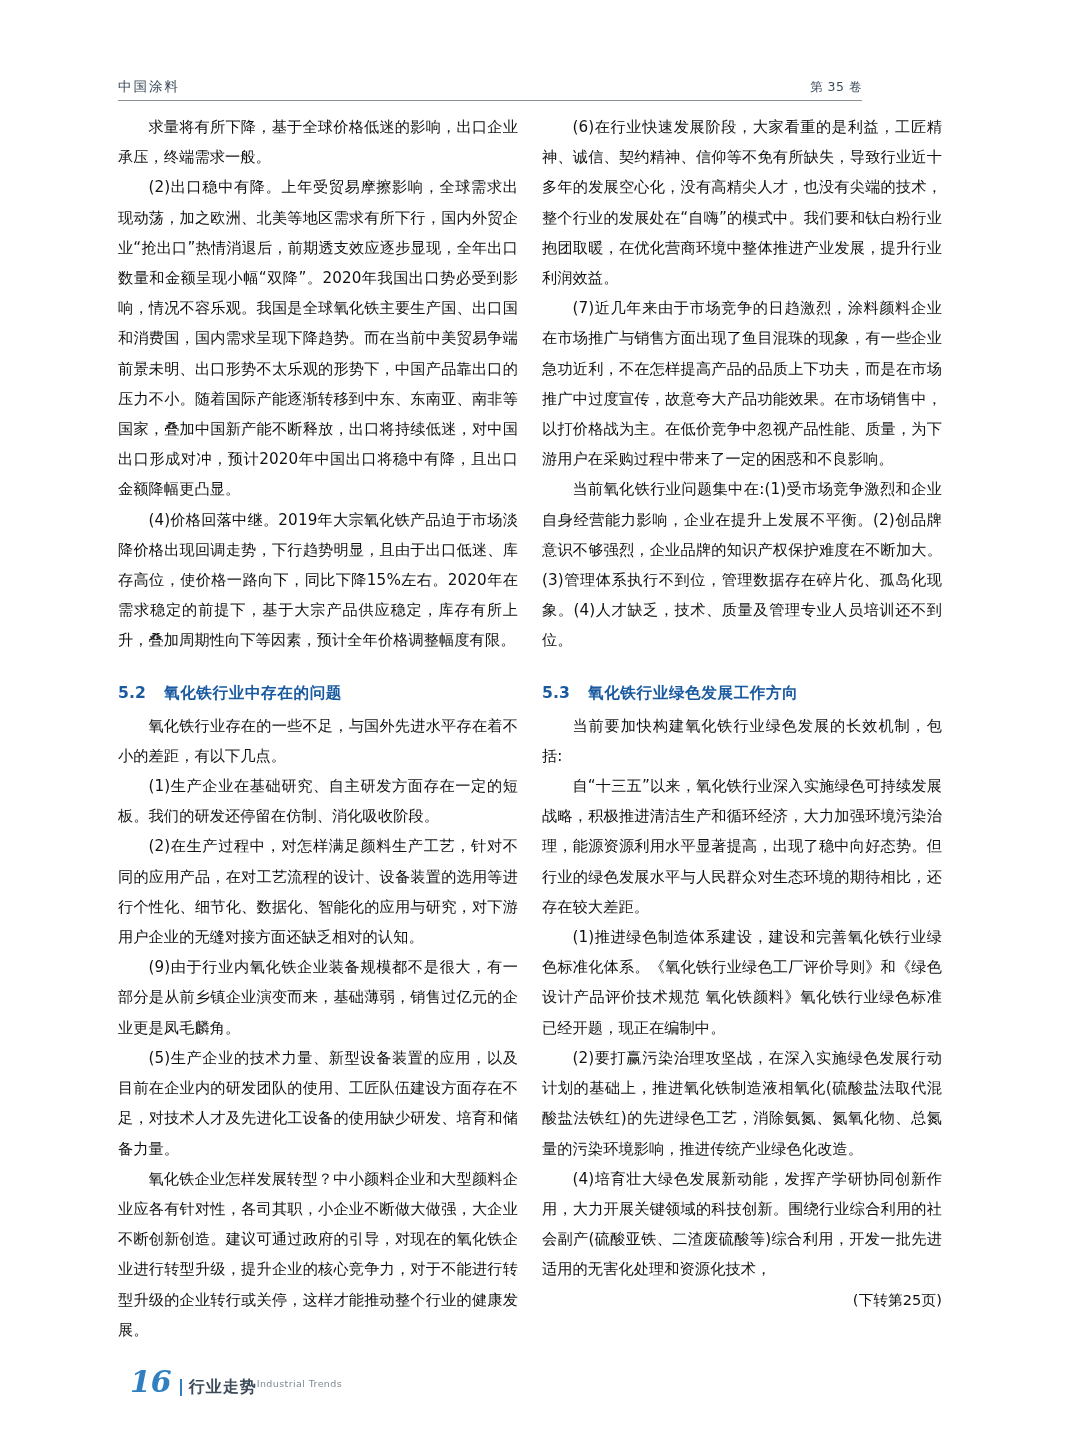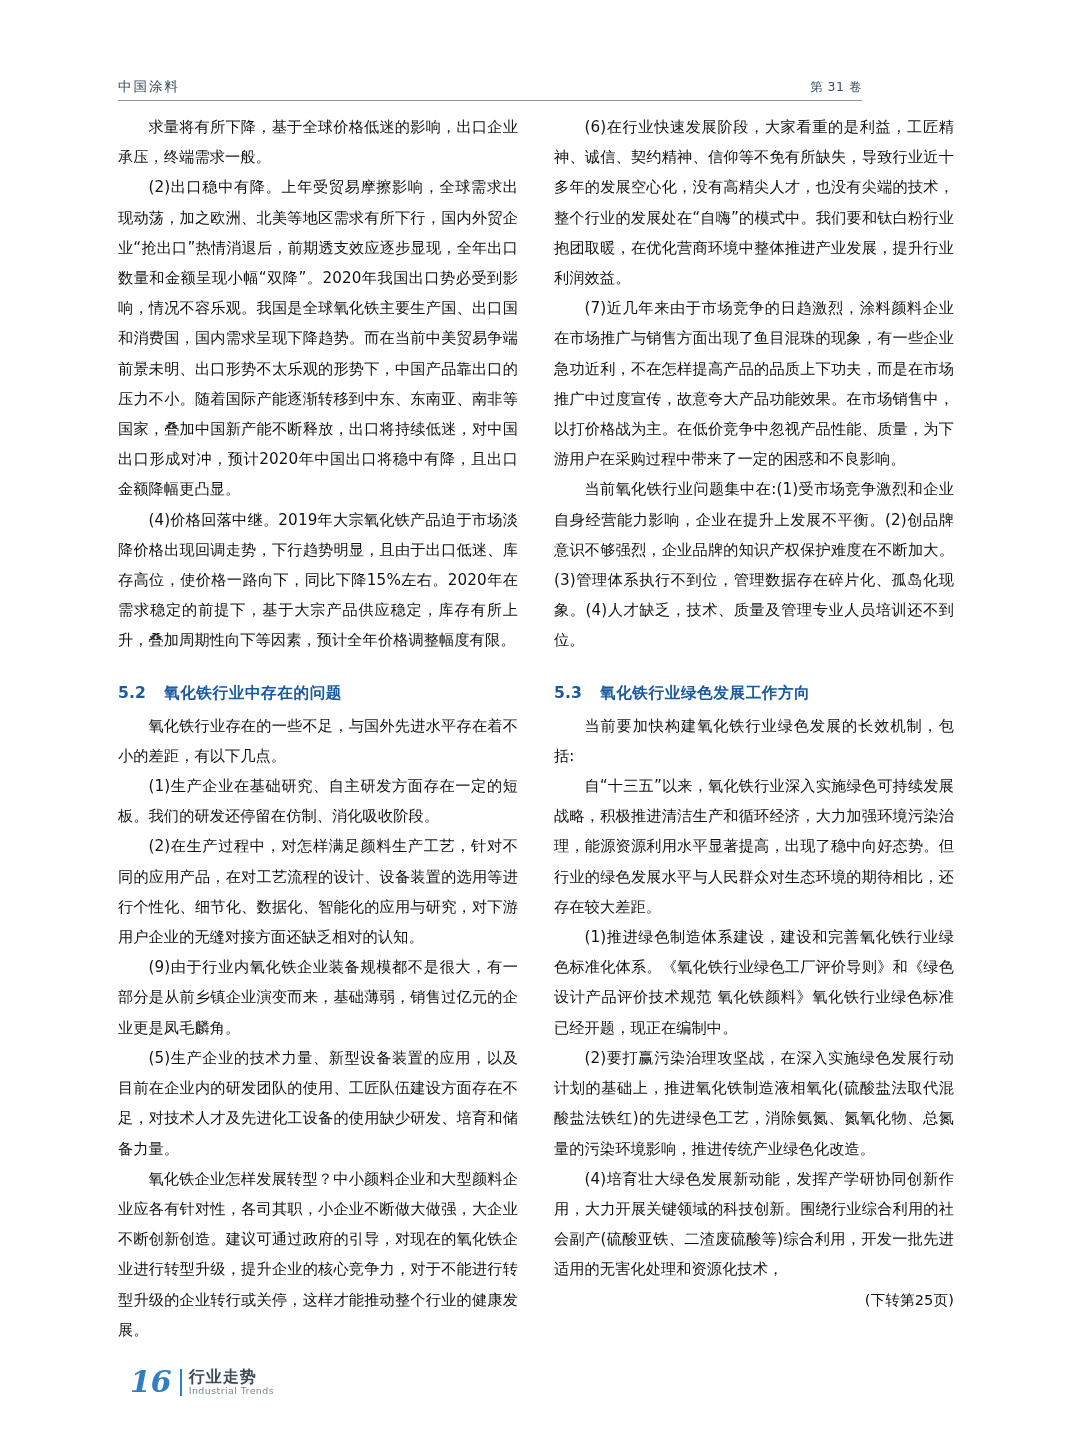--- a/index.html
+++ b/index.html
@@ -43,21 +43,21 @@
   }
 
   
   .columns {
     position: absolute;
     top: 112px;
     left: 118px;
     width: 836px;
     height: 1185px;
     display: flex;
-    gap: 36px;
+    gap: 24px;
   }
   .col {
     width: 400px;
     font-size: 15.2px;
     line-height: 30.2px;
     color: #111111;
     text-align: justify;
     text-justify: inter-ideograph;
     letter-spacing: 0.1px;
   }
@@ -105,21 +105,21 @@
     font-size: 30px;
     color: #2f7fc1;
     font-style: italic;
     font-weight: bold;
     line-height: 28px;
     font-family: "DejaVu Serif", serif;
     margin-left: 12px;
   }
   .footer .ftxt {
     display: flex;
-    flex-direction: column;
+    flex-direction: row;
     line-height: 1.05;
     border-left: 2px solid #2f7fc1;
     padding-left: 7px;
   }
   .footer .fcn {
     font-size: 16px;
     color: #3c4a58;
     letter-spacing: 1px;
     font-weight: bold;
   }
@@ -129,21 +129,21 @@
     letter-spacing: 0.4px;
   }
 </style>
 </head>
 <body>
 
 <div class="page">
 
   <div class="header">
     <span class="hd-left">中国涂料</span>
-    <span class="hd-right">第 31 卷</span>
+    <span class="hd-right">第 35 卷</span>
   </div>
 
   <div class="columns">
 
     <div class="col">
       <p>求量将有所下降，基于全球价格低迷的影响，出口企业承压，终端需求一般。</p>
       <p>(2)出口稳中有降。上年受贸易摩擦影响，全球需求出现动荡，加之欧洲、北美等地区需求有所下行，国内外贸企业“抢出口”热情消退后，前期透支效应逐步显现，全年出口数量和金额呈现小幅“双降”。2020年我国出口势必受到影响，情况不容乐观。我国是全球氧化铁主要生产国、出口国和消费国，国内需求呈现下降趋势。而在当前中美贸易争端前景未明、出口形势不太乐观的形势下，中国产品靠出口的压力不小。随着国际产能逐渐转移到中东、东南亚、南非等国家，叠加中国新产能不断释放，出口将持续低迷，对中国出口形成对冲，预计2020年中国出口将稳中有降，且出口金额降幅更凸显。</p>
       <p>(4)价格回落中继。2019年大宗氧化铁产品迫于市场淡降价格出现回调走势，下行趋势明显，且由于出口低迷、库存高位，使价格一路向下，同比下降15%左右。2020年在需求稳定的前提下，基于大宗产品供应稳定，库存有所上升，叠加周期性向下等因素，预计全年价格调整幅度有限。</p>
 
       <div class="section-head">

